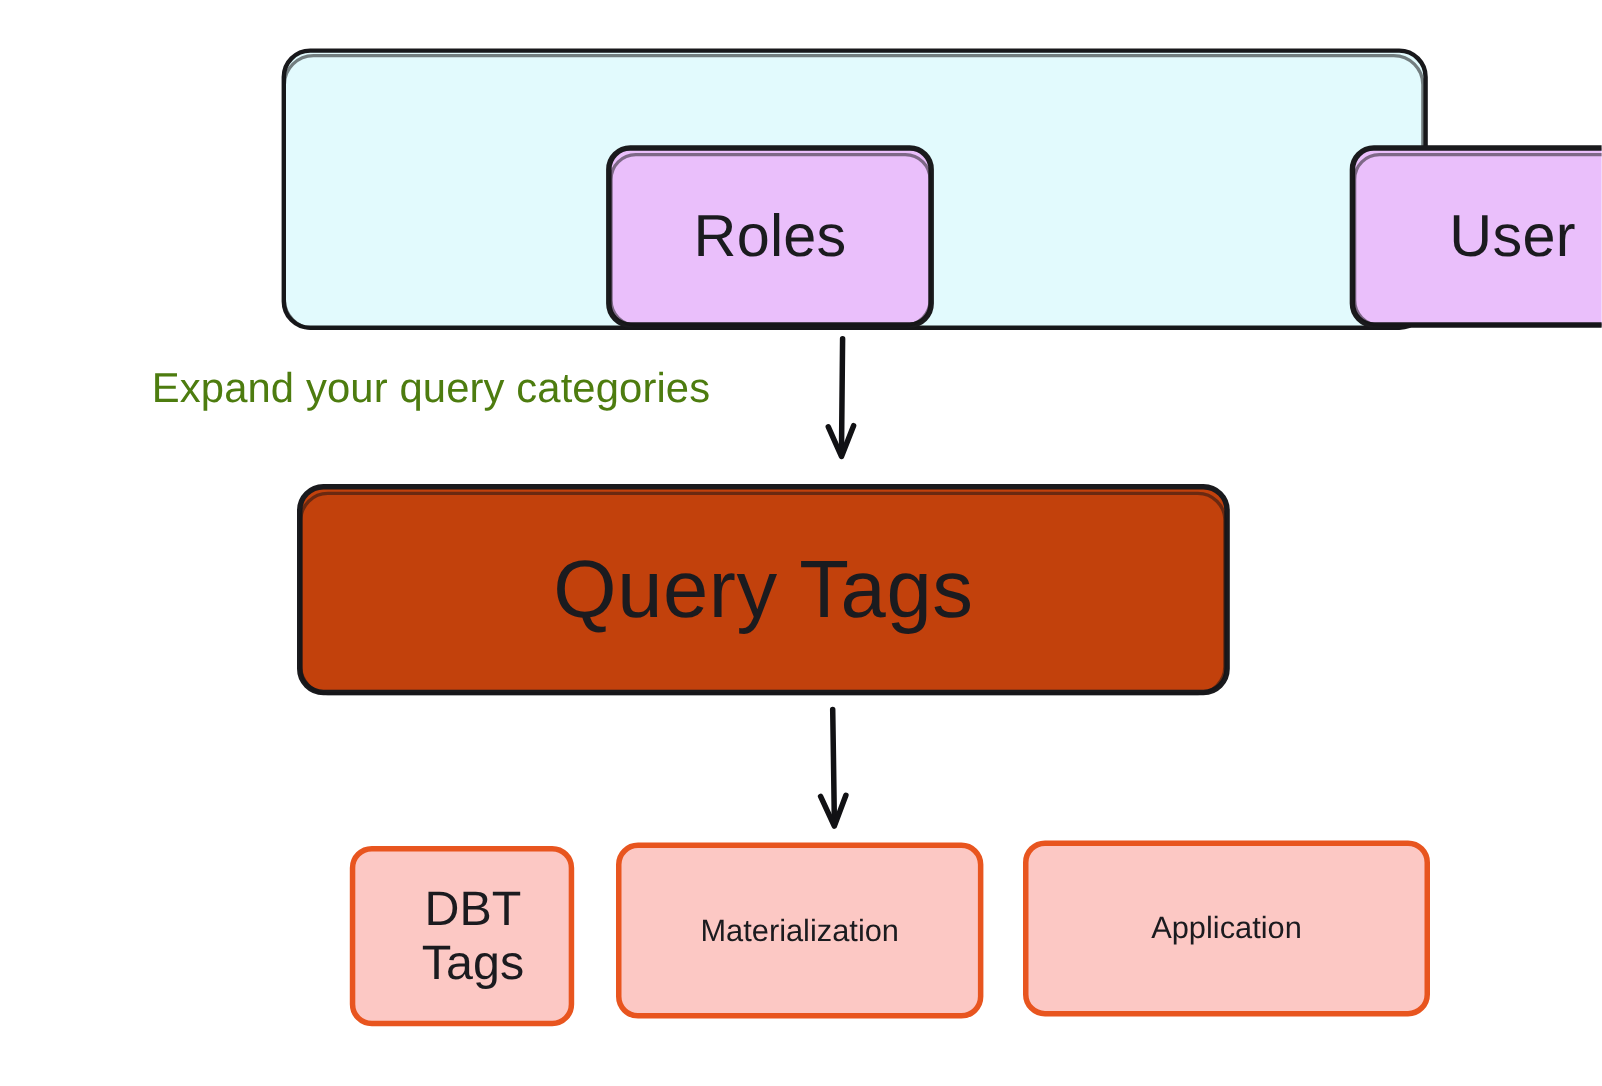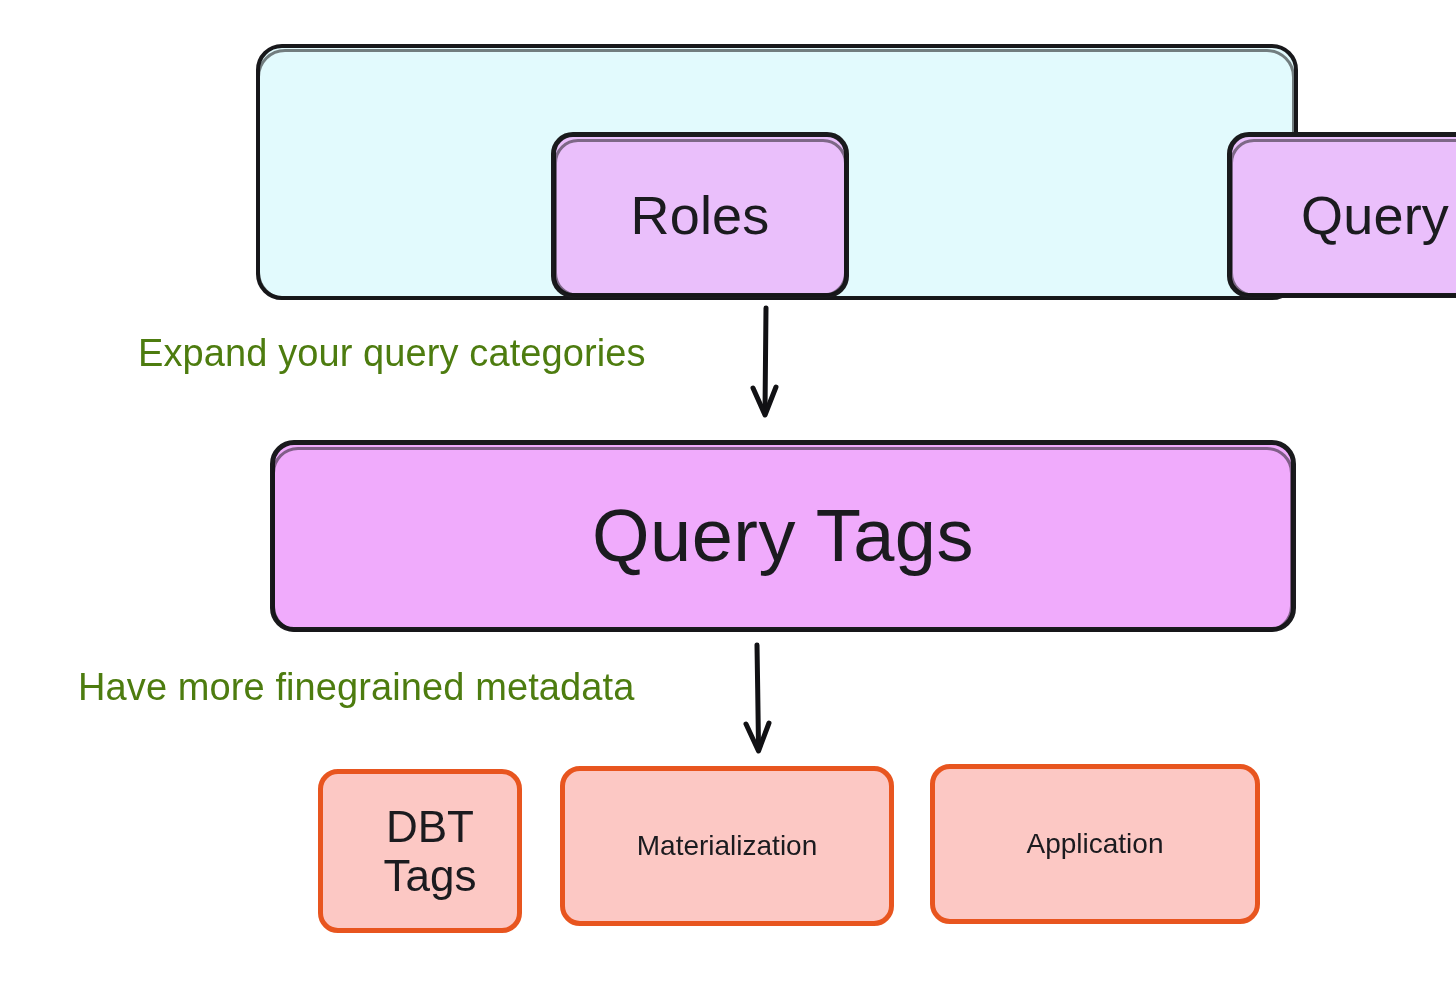--- a/index.html
+++ b/index.html
@@ -85,23 +85,23 @@
     pointer-events: none;
   }
   .chip-roles { left: 291px; width: 298px; }
   .chip-env   { left: 630px; width: 296px; }
   .chip-user  { left: 967px; width: 296px; }
 
   
   .query-box {
     left: 270px;
     top: 440px;
-    width: 1026px;
+    width: 848px;
     height: 192px;
-    background: #f0abfc;
+    background: #c2410c;
     border: 5px solid #1a1a1d;
     border-radius: 24px;
     font-size: 74px;
     font-weight: 400;
     letter-spacing: .5px;
   }
   .query-box::after {
     content: "";
     position: absolute;
     left: -3px;
@@ -117,21 +117,21 @@
   
   .meta-box {
     background: #fcc8c4;
     border: 5px solid #e8551f;
     border-radius: 20px;
     font-size: 28px;
     font-weight: 400;
   }
   .meta-dbt { left: 318px; top: 769px; width: 204px; height: 164px; font-size: 44px; padding-left: 20px; }
   .meta-mat { left: 560px; top: 766px; width: 334px; height: 160px; }
-  .meta-app { left: 930px; top: 764px; width: 330px; height: 160px; }
+  .meta-app { left: 930px; top: 764px; width: 370px; height: 160px; }
 
   
   .edge-label {
     position: absolute;
     font-size: 38px;
     font-weight: 400;
     color: #4d7c0f;
     white-space: nowrap;
     letter-spacing: .1px;
   }
@@ -149,36 +149,35 @@
 </head>
 <body>
 
 <div id="canvas">
 
   <div class="box group-box">
     <div class="box chip chip-roles">
       <span>Roles</span>
     </div>
     <div class="box chip chip-user">
-      <span>Query</span>
+      <span>User</span>
     </div>
   </div>
 
   <div class="edge-label edge-label-1">Expand your query categories</div>
 
   <svg class="arrow-svg arrow-1" width="60" height="120" viewBox="0 0 60 120">
     <path d="M31 6 C30.4 38, 30.2 72, 30 108" stroke="#111114" stroke-width="5" fill="none" stroke-linecap="round"></path>
     <path d="M18 86 L30 113 L41 85" stroke="#111114" stroke-width="5" fill="none" stroke-linecap="round" stroke-linejoin="round"></path>
   </svg>
 
   <div class="box query-box">
     <span>Query Tags</span>
   </div>
 
-  <div class="edge-label edge-label-2">Have more finegrained metadata</div>
 
   <svg class="arrow-svg arrow-2" width="60" height="120" viewBox="0 0 60 120">
     <path d="M27 5 C27.6 38, 28 74, 28.5 106" stroke="#111114" stroke-width="5" fill="none" stroke-linecap="round"></path>
     <path d="M16 84 L28.5 111 L39 83" stroke="#111114" stroke-width="5" fill="none" stroke-linecap="round" stroke-linejoin="round"></path>
   </svg>
 
   <div class="box meta-box meta-dbt">
     <span>
       <span>DBT</span><br>
       <span>Tags</span>

